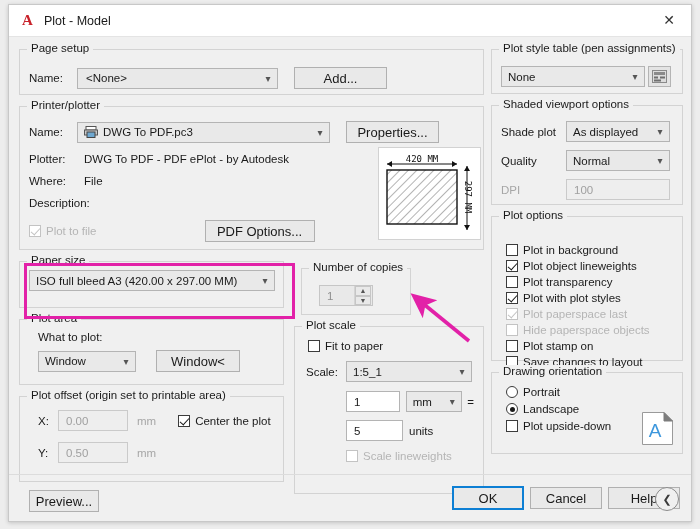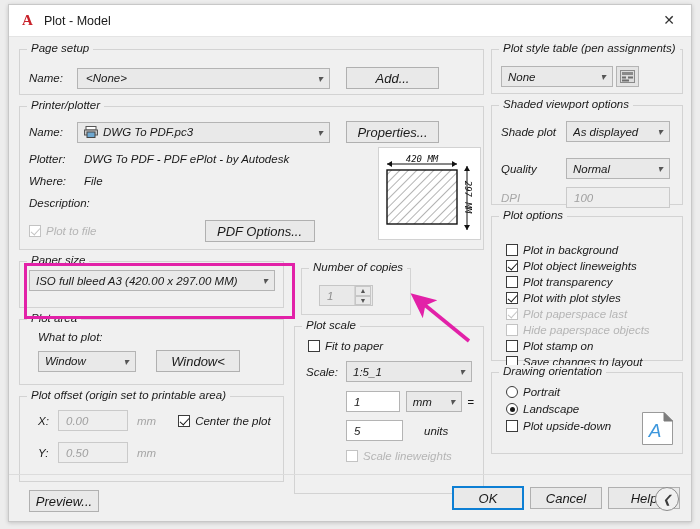--- a/index.html
+++ b/index.html
@@ -44,21 +44,21 @@
     position: absolute; right: 0; top: 0;
     width: 44px; height: 30px;
     display: flex; align-items: center; justify-content: center;
     color: #333; font-size: 14px;
     cursor: pointer;
   }
 
   
   .body {
     position: absolute;
-    left: 0; top: 31px; right: 0; bottom: 0; font-style: italic;
+    left: 0; top: 31px; right: 0; bottom: 0;
   }
   .col-left  { position: absolute; left: 10px;  top: 6px; width: 465px; }
   .col-right { position: absolute; left: 482px; top: 6px; width: 192px; }
 
   
   .group {
     position: relative;
     border: 1px solid #d3d3d3;
     margin-top: 11px;
     padding: 8px 9px 9px 9px;
@@ -239,21 +239,21 @@
   </div>
 
   <div class="body">
 
     <div class="col-left">
 
       <div class="group" style="height:46px; margin-top:7px;">
         <div class="legend">Page setup</div>
         <div class="row" style="margin-top:9px;">
           <div class="lbl" style="width:48px;">Name:</div>
-          <div class="combo" style="width:253px;padding-left:8px;">
+          <div class="combo" style="width:201px;padding-left:8px;">
             <div class="cv">&lt;None&gt;</div>
             <div class="chev">▾</div>
           </div>
           <div class="btn" style="width:93px; margin-left:16px;">Add...</div>
         </div>
       </div>
 
       <div class="group" style="height:144px;">
         <div class="legend">Printer/plotter</div>
 
@@ -382,36 +382,36 @@
         <div class="row" style="margin-top:9px; margin-left:42px;">
           <div class="txtbox" style="width:57px;">1</div>
           <div class="combo" style="width:60px; margin-left:6px;">
             <div class="cv">mm</div>
             <div class="chev">▾</div>
           </div>
           <div class="lbl" style="margin-left:5px;">=</div>
         </div>
         <div class="row" style="margin-top:8px; margin-left:42px;">
           <div class="txtbox" style="width:57px;">5</div>
-          <div class="lbl" style="margin-left:21px;">units</div>
+          <div class="lbl" style="margin-left:6px;">units</div>
         </div>
         <div class="cb dis" style="margin-top:9px; margin-left:42px;">
           <span class="box"></span>
           <span class="t">Scale lineweights</span>
         </div>
       </div>
 
     </div>
 
     <div class="col-right">
 
       <div class="group" style="height:45px; margin-top:7px;">
         <div class="legend">Plot style table (pen assignments)</div>
         <div class="row" style="margin-top:8px;">
-          <div class="combo" style="width:112px;">
+          <div class="combo" style="width:144px;">
             <div class="cv">None</div>
             <div class="chev">▾</div>
           </div>
           <div class="icon-btn" style="margin-left:3px;">
             <svg width="15" height="13" viewBox="0 0 15 13">
               <rect x="0.5" y="0.5" width="14" height="12" fill="#dcdcdc" stroke="#8a8a8a"></rect>
               <rect x="2" y="2" width="11" height="3" fill="#8a8a8a"></rect>
               <rect x="2" y="6.5" width="4" height="2" fill="#6f6f6f"></rect>
               <rect x="8" y="6.5" width="5" height="2" fill="#6f6f6f"></rect>
               <rect x="2" y="9.5" width="7" height="2" fill="#6f6f6f"></rect>
@@ -422,21 +422,21 @@
 
       <div class="group" style="height:100px;">
         <div class="legend">Shaded viewport options</div>
         <div class="row" style="margin-top:7px;">
           <div class="lbl" style="width:65px;">Shade plot</div>
           <div class="combo" style="width:104px;">
             <div class="cv">As displayed</div>
             <div class="chev">▾</div>
           </div>
         </div>
-        <div class="row" style="margin-top:16px;">
+        <div class="row" style="margin-top:8px;">
           <div class="lbl" style="width:65px;">Quality</div>
           <div class="combo" style="width:104px;">
             <div class="cv">Normal</div>
             <div class="chev">▾</div>
           </div>
         </div>
         <div class="row" style="margin-top:8px;">
           <div class="lbl dim" style="width:65px;">DPI</div>
           <div class="txtbox dis" style="width:104px;text-align:center;">100</div>
         </div>

